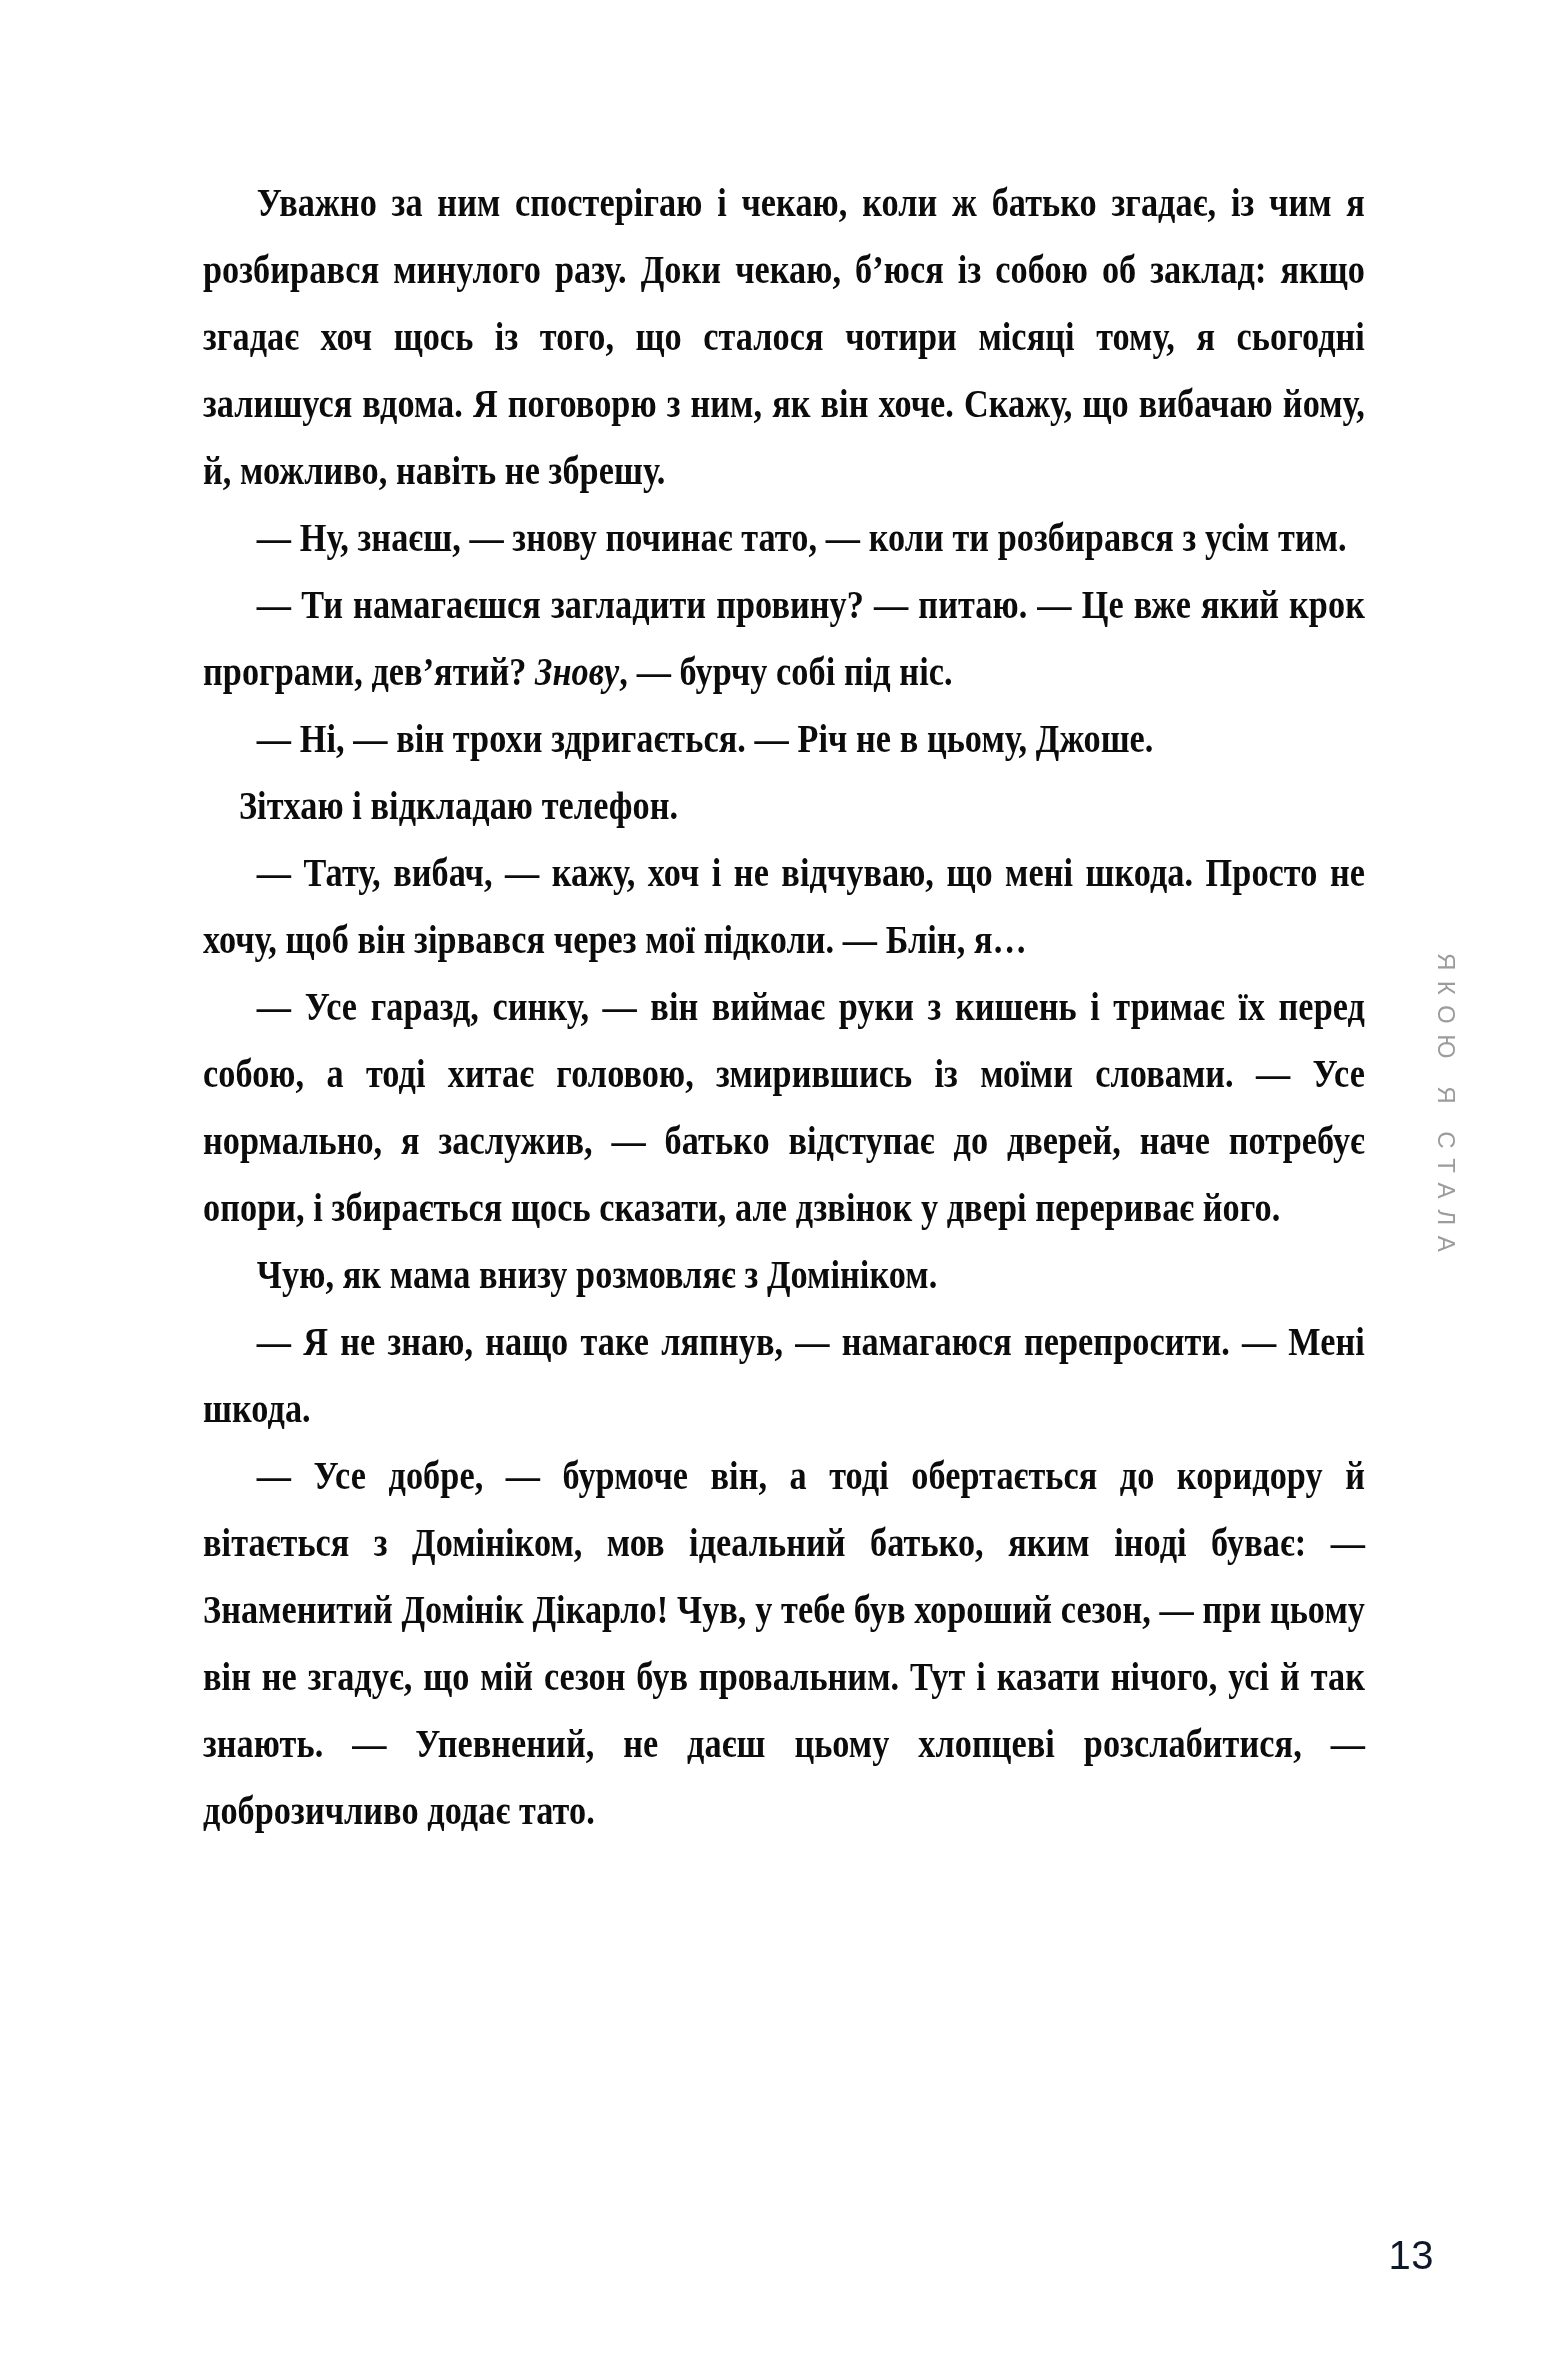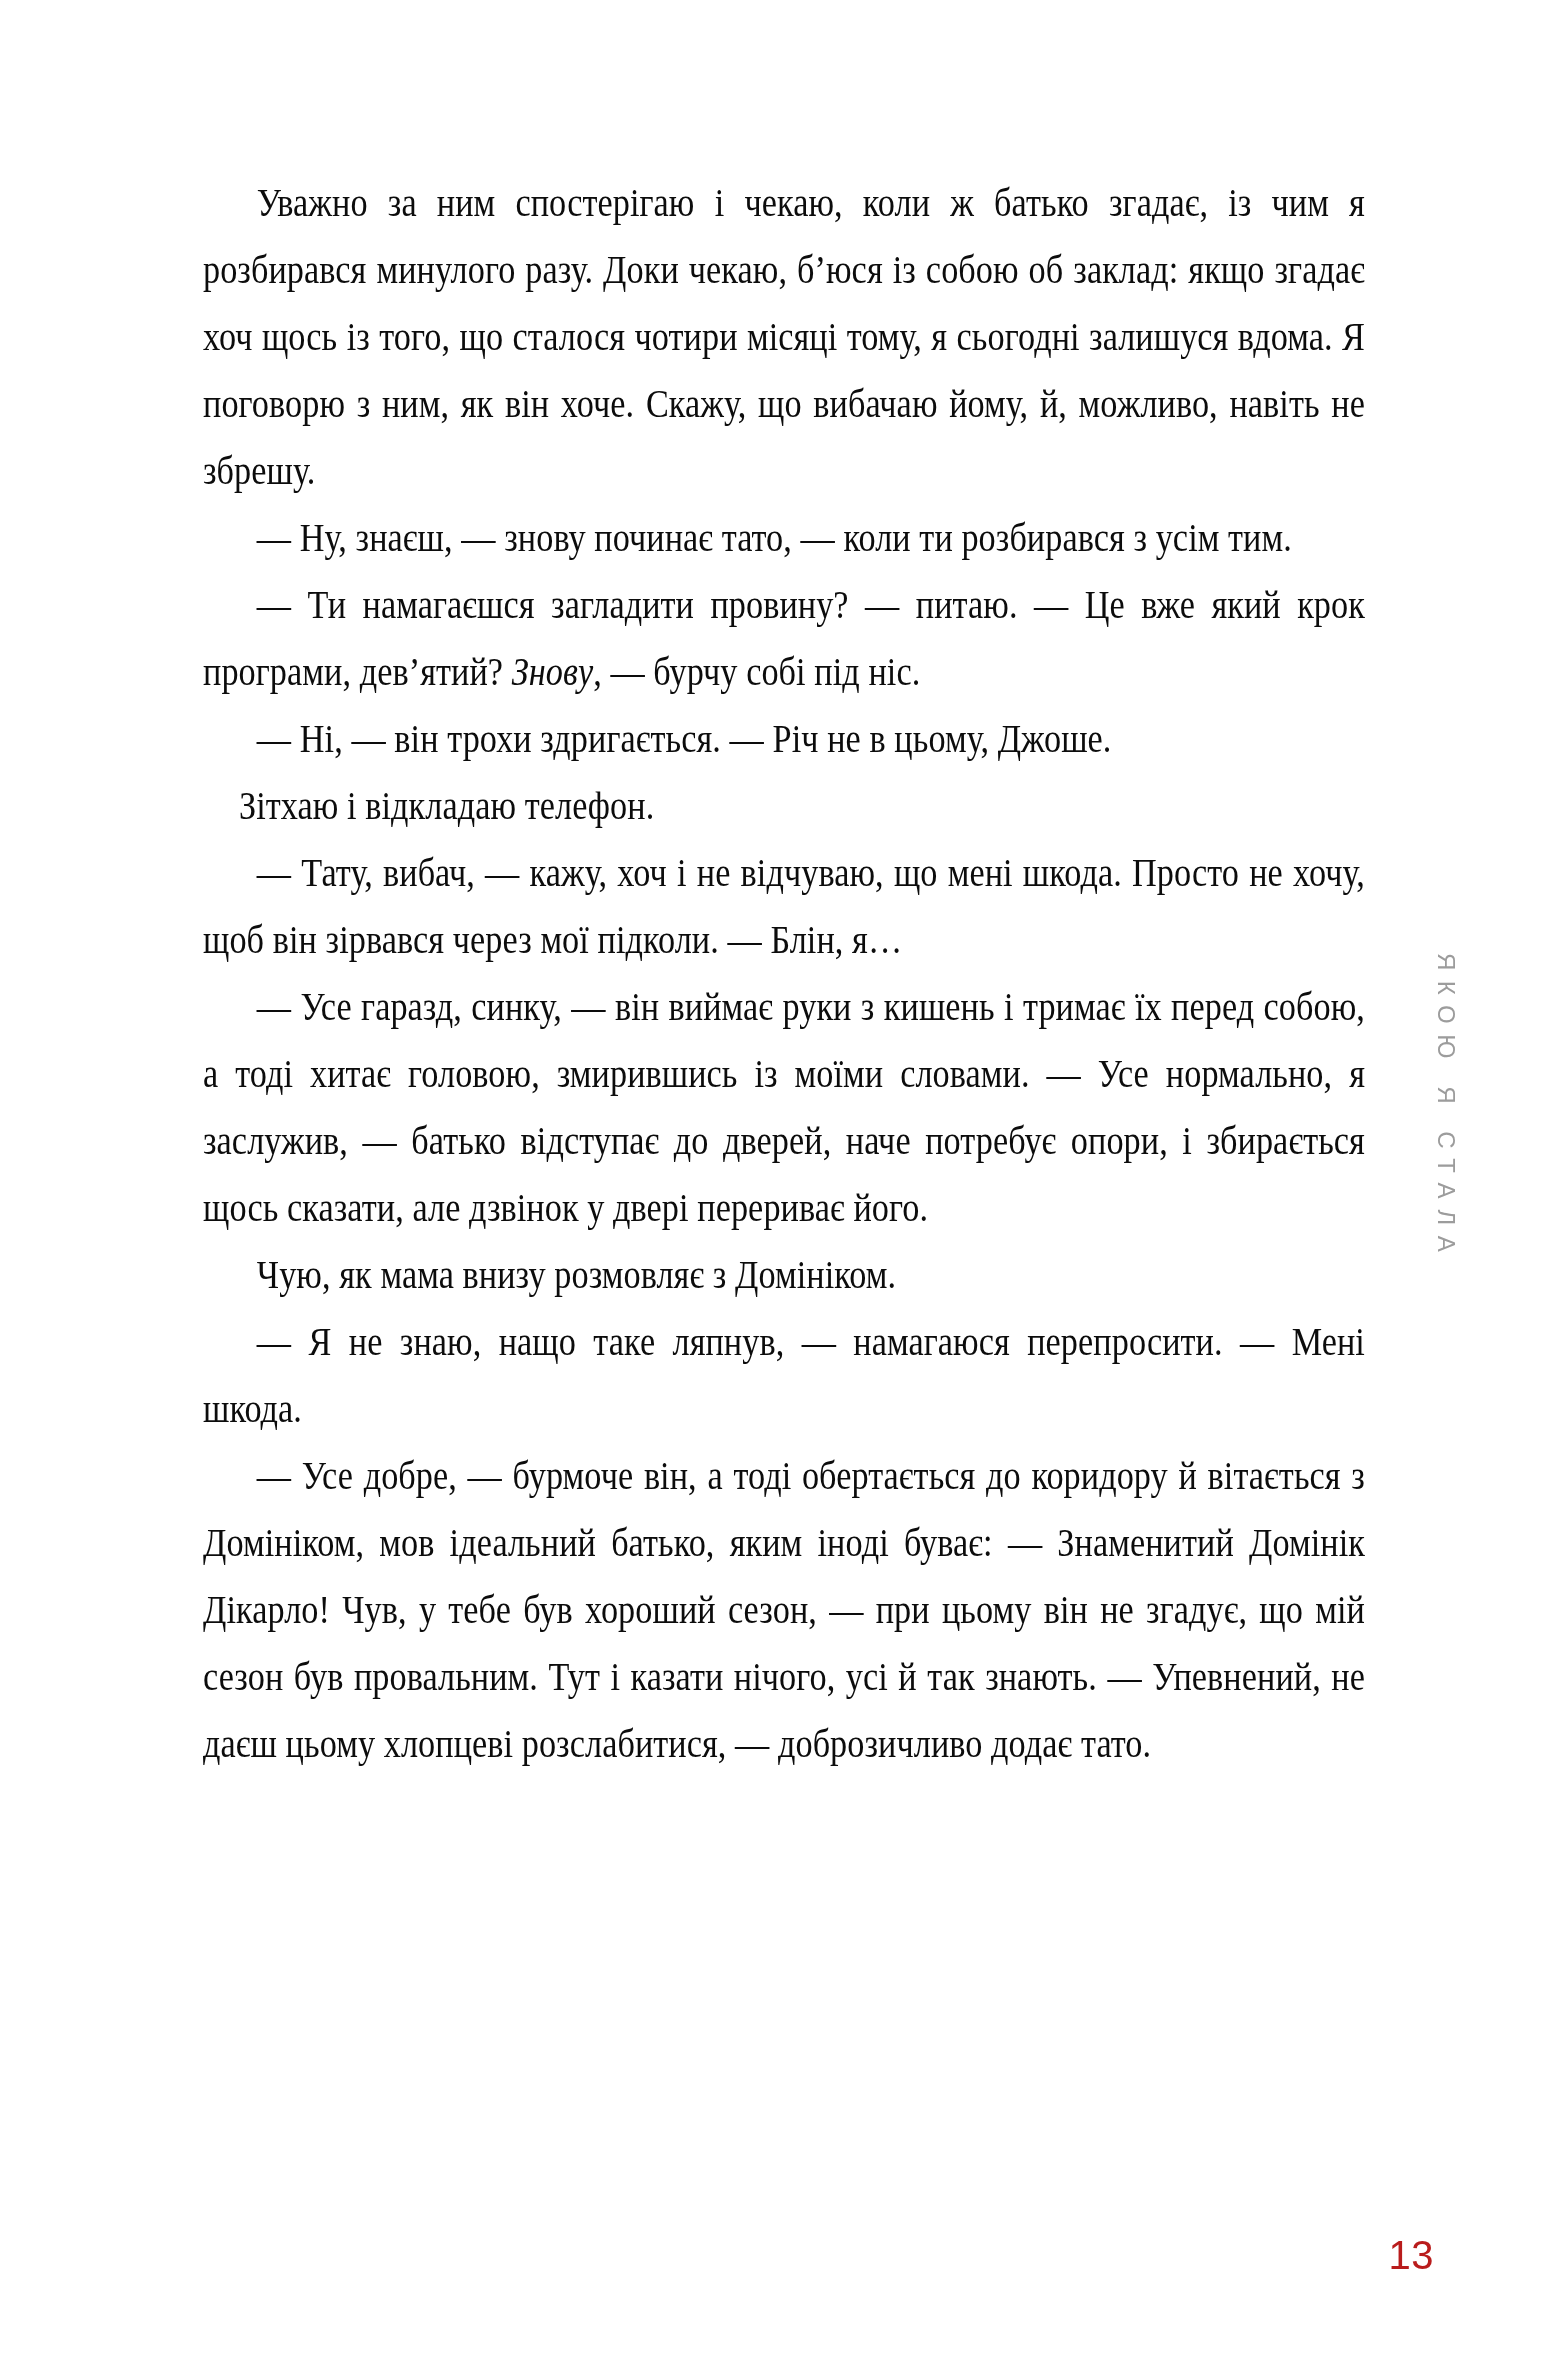--- a/index.html
+++ b/index.html
@@ -15,20 +15,21 @@
     overflow: hidden;
     font-family: "Liberation Serif", "DejaVu Serif", serif;
   }
 
   
   .text-column {
     position: absolute;
     left: 203px;
     top: 169px;
     width: 1162px;
+    font-weight: bold;
   }
 
   .para {
     margin: 0;
     font-size: 40px;
     line-height: 67px;
     color: #0c0c0c;
     text-align: justify;
     text-justify: inter-word;
     hyphens: manual;
@@ -73,21 +74,21 @@
 
   
   .folio {
     position: absolute;
     left: 1282px;
     top: 2233px;
     width: 152px;
     text-align: right;
     font-family: "Liberation Sans", "DejaVu Sans", sans-serif;
     font-size: 40px;
-    color: #b91c1c;
+    color: #0f172a;
     letter-spacing: 0.5px;
   }
 </style>
 </head>
 <body>
 
 <div class="page">
 
   <div class="text-column">
 

